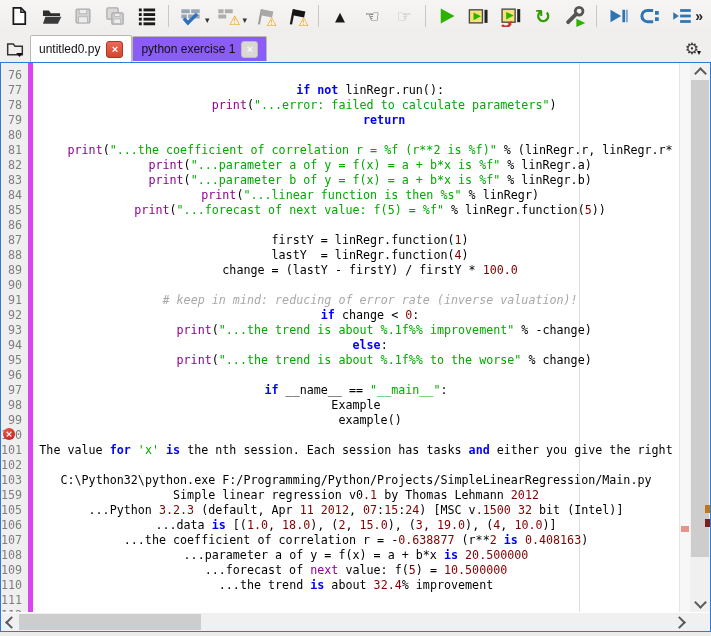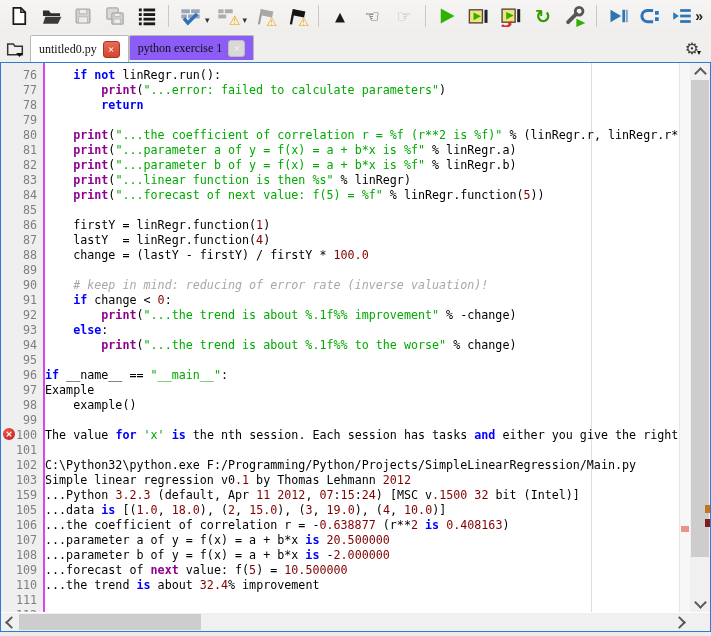--- a/index.html
+++ b/index.html
@@ -25,30 +25,30 @@
   .tab-close{width:15px;height:15px;border-radius:3px;display:flex;align-items:center;justify-content:center;font-size:11px;font-weight:bold;line-height:1;}
   .tab.active .tab-close{background:linear-gradient(#ea6a58,#d4452f);border:1px solid #a93524;color:#fff;}
   .tab:not(.active) .tab-close{background:#d9d8d7;border:1px solid #bdbcbb;color:#f7f7f7;}
   .tab-options{position:absolute;right:4px;bottom:4px;border:none;background:none;display:flex;align-items:flex-end;}
   .gear{font-family:"DejaVu Sans",sans-serif;font-size:16px;color:#3a3a3a;line-height:1;}
   .gear-caret{font-size:8px;color:#111;margin-left:-2px;}
 
   
   .frame{position:absolute;top:62px;left:0;width:709px;height:568px;border:1px solid var(--accent-border,#2b7cd4);background:#fff;}
   .ebody{position:absolute;top:0;left:0;right:0;height:549px;display:flex;overflow:hidden;}
-  .gutter{width:44px;background:var(--gutter-bg,#efefef);border-right:2px solid #d946ef;padding-top:4px;box-sizing:border-box;position:relative;flex:none;}
+  .gutter{width:32px;background:var(--gutter-bg,#efefef);border-right:5px solid #d946ef;padding-top:4px;box-sizing:border-box;position:relative;flex:none;}
   .grow{height:15px;position:relative;display:flex;align-items:center;justify-content:flex-end;}
   .grow .num{font-family:"DejaVu Sans Mono",monospace;font-size:11.7px;color:var(--gutter-text,#7e7e7e);margin-right:6px;}
   .err-ico{position:absolute;left:2px;top:1px;width:12px;height:12px;border-radius:50%;background:radial-gradient(circle at 35% 30%,#f05545,#b71c1c);color:#fff;font-size:9px;font-weight:bold;display:flex;align-items:center;justify-content:center;font-family:"DejaVu Sans",sans-serif;}
-  .codearea{flex:1;position:relative;overflow:hidden;padding-top:5px;}
+  .codearea{flex:1;position:relative;overflow:hidden;padding-top:20px;text-align:center;}
   .edge-line{position:absolute;top:0;bottom:0;width:1px;background:#dedede;}
   .crow{height:15px;white-space:pre;font-family:"DejaVu Sans Mono",monospace;font-size:11.7px;line-height:15px;position:relative;}
   .tk-p{color:#000000;}
   .tk-k{color:var(--keyword,#0000ff);font-weight:bold;}
-  .tk-b{color:var(--builtin,#900090);font-weight:bold;}
+  .tk-b{color:var(--builtin,#900090);font-weight:normal;}
   .tk-s{color:var(--string,#00aa00);}
   .tk-n{color:var(--number,#800000);}
   .tk-c{color:var(--comment,#a8a8a8);font-style:italic;}
 
   
   .flagarea{width:10px;background:#f7f7f7;border-left:1px solid #e5e5e5;position:relative;flex:none;}
   .sflag{position:absolute;left:1px;right:1px;height:6px;}
 
   
   .vscroll{width:20px;background:var(--scroll-track,#f0f0f0);position:relative;flex:none;}
@@ -222,21 +222,21 @@
     <button class="overflow-btn">»</button>
   </div>
 
   <div class="tabbar">
     <button class="browse-tabs">
       <svg width="19" height="19" viewBox="0 0 16 16">
           <path d="M1.5 4 h5 l1.5 2 h6.5 v7.5 h-13 z" fill="none" stroke="#333" stroke-width="1.3"></path>
           <polygon points="9,12 15,12 12,15.5" fill="#111"></polygon>
         </svg>
     </button>
-    <div style="display:flex;align-items:flex-start;font-family:Liberation Serif, serif;">
+    <div style="display:flex;align-items:center;">
         <div class="tab active">
           <span class="tab-label">untitled0.py</span>
           <span class="tab-close">×</span>
         </div>
         <div class="tab">
           <span class="tab-label">python exercise 1</span>
           <span class="tab-close">×</span>
         </div>
       </div>
     <button class="tab-options">
@@ -388,21 +388,20 @@
           <div class="crow"><span class="tk-p">    example()</span></div>
           <div class="crow"></div>
           <div class="crow"><span class="tk-p">The value </span><span class="tk-k">for</span><span class="tk-p"> </span><span class="tk-s">'x'</span><span class="tk-p"> </span><span class="tk-k">is</span><span class="tk-p"> the nth session. Each session has tasks </span><span class="tk-k">and</span><span class="tk-p"> either you give the right</span></div>
           <div class="crow"></div>
           <div class="crow"><span class="tk-p">C:\Python32\python.exe F:/Programming/Python/Projects/SimpleLinearRegression/Main.py</span></div>
           <div class="crow"><span class="tk-p">Simple linear regression v0</span><span class="tk-n">.1</span><span class="tk-p"> by Thomas Lehmann </span><span class="tk-n">2012</span></div>
           <div class="crow"><span class="tk-p">...Python </span><span class="tk-n">3.2.3</span><span class="tk-p"> (default, Apr </span><span class="tk-n">11</span><span class="tk-p"> </span><span class="tk-n">2012</span><span class="tk-p">, </span><span class="tk-n">07</span><span class="tk-p">:</span><span class="tk-n">15</span><span class="tk-p">:</span><span class="tk-n">24</span><span class="tk-p">) [MSC v</span><span class="tk-n">.1500</span><span class="tk-p"> </span><span class="tk-n">32</span><span class="tk-p"> bit (Intel)]</span></div>
           <div class="crow"><span class="tk-p">...data </span><span class="tk-k">is</span><span class="tk-p"> [(</span><span class="tk-n">1.0</span><span class="tk-p">, </span><span class="tk-n">18.0</span><span class="tk-p">), (</span><span class="tk-n">2</span><span class="tk-p">, </span><span class="tk-n">15.0</span><span class="tk-p">), (</span><span class="tk-n">3</span><span class="tk-p">, </span><span class="tk-n">19.0</span><span class="tk-p">), (</span><span class="tk-n">4</span><span class="tk-p">, </span><span class="tk-n">10.0</span><span class="tk-p">)]</span></div>
           <div class="crow"><span class="tk-p">...the coefficient of correlation r = -</span><span class="tk-n">0.638877</span><span class="tk-p"> (r**</span><span class="tk-n">2</span><span class="tk-p"> </span><span class="tk-k">is</span><span class="tk-p"> </span><span class="tk-n">0.408163</span><span class="tk-p">)</span></div>
           <div class="crow"><span class="tk-p">...parameter a of y = f(x) = a + b*x </span><span class="tk-k">is</span><span class="tk-p"> </span><span class="tk-n">20.500000</span></div>
-          <div class="crow"><span class="tk-p">...parameter b of y = f(x) = a + b*x </span><span class="tk-k">is</span><span class="tk-p"> -</span><span class="tk-n">2.000000</span></div>
           <div class="crow"><span class="tk-p">...forecast of </span><span class="tk-b">next</span><span class="tk-p"> value: f(</span><span class="tk-n">5</span><span class="tk-p">) = </span><span class="tk-n">10.500000</span></div>
           <div class="crow"><span class="tk-p">...the trend </span><span class="tk-k">is</span><span class="tk-p"> about </span><span class="tk-n">32.4</span><span class="tk-p">% improvement</span></div>
           <div class="crow"></div>
         </div>
       <div class="flagarea">
           <div class="sflag" style="top: 463px; background: rgb(232, 148, 140);"></div>
         </div>
       <div class="vscroll">
         <button class="sbtn" style="top:0;">
             <span class="chev up"></span>

